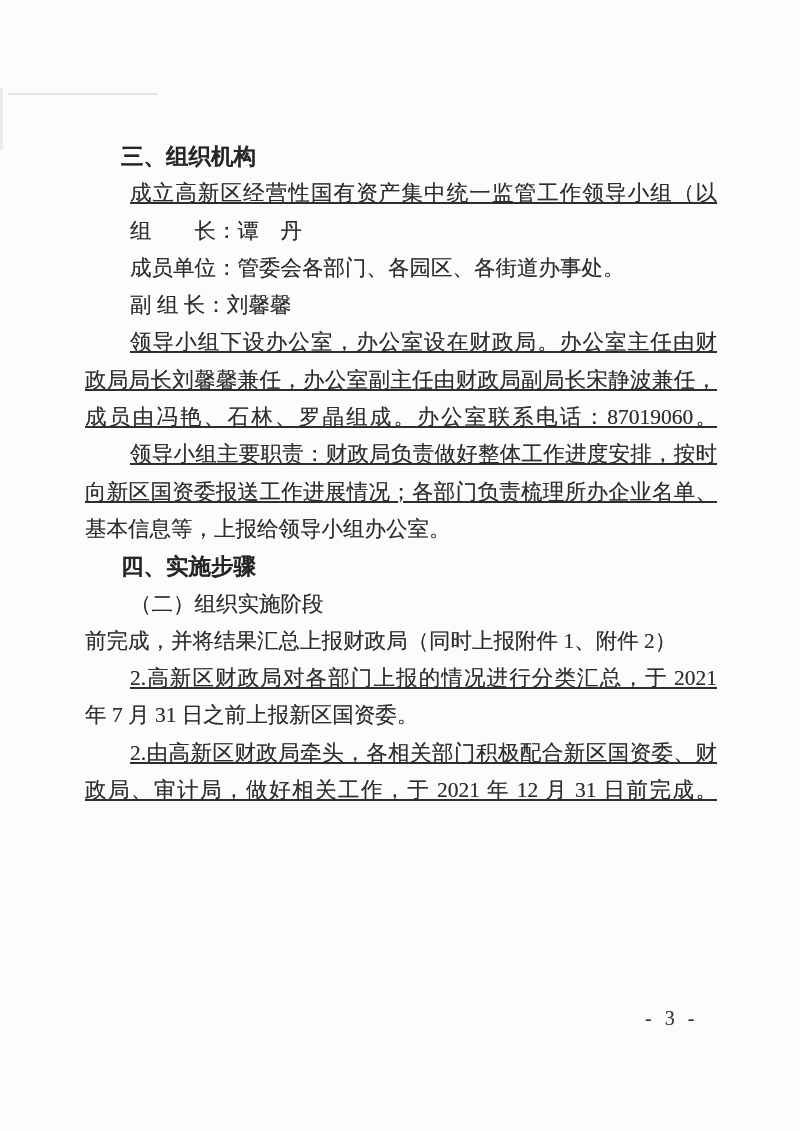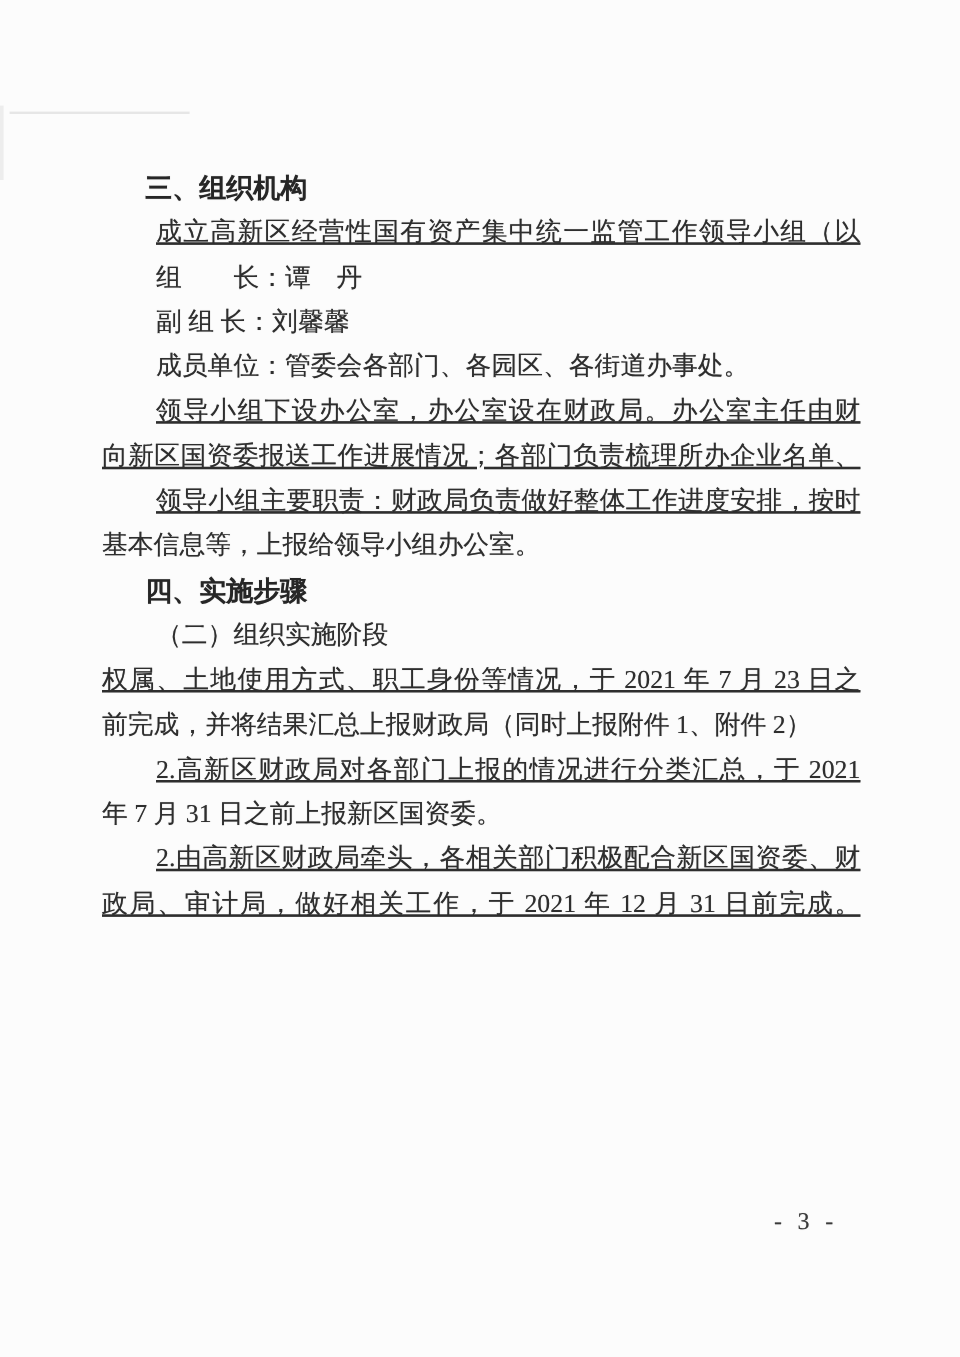--- a/index.html
+++ b/index.html
@@ -54,29 +54,30 @@
 <body>
 
 <div class="paper">
   <div class="artifact-line"></div>
   <div class="artifact-edge"></div>
 
   <main class="content">
     <p class="ln h">三、组织机构</p>
     <p class="ln in j">成立高新区经营性国有资产集中统一监管工作领导小组（以</p>
     <p class="ln in">组　　长：谭　丹</p>
+    <p class="ln in">成员单位：管委会各部门、各园区、各街道办事处。</p>
     <p class="ln in">副 组 长：刘馨馨</p>
-    <p class="ln in">成员单位：管委会各部门、各园区、各街道办事处。</p>
     <p class="ln in j">领导小组下设办公室，办公室设在财政局。办公室主任由财</p>
+    <p class="ln j">政局局长刘馨馨兼任，办公室副主任由财政局副局长宋静波兼任，</p>
+    <p class="ln j">成员由冯艳、石林、罗晶组成。办公室联系电话：87019060。</p>
+    <p class="ln in j">领导小组主要职责：财政局负责做好整体工作进度安排，按时</p>
     <p class="ln j">向新区国资委报送工作进展情况；各部门负责梳理所办企业名单、</p>
-    <p class="ln in j">领导小组主要职责：财政局负责做好整体工作进度安排，按时</p>
     <p class="ln">基本信息等，上报给领导小组办公室。</p>
     <p class="ln h">四、实施步骤</p>
     <p class="ln in">（二）组织实施阶段</p>
-    <p class="ln j">权属、土地使用方式、职工身份等情况，于 2021 年 7 月 23 日之</p>
     <p class="ln">前完成，并将结果汇总上报财政局（同时上报附件 1、附件 2）</p>
     <p class="ln in j">2.高新区财政局对各部门上报的情况进行分类汇总，于 2021</p>
     <p class="ln">年 7 月 31 日之前上报新区国资委。</p>
     <p class="ln in j">2.由高新区财政局牵头，各相关部门积极配合新区国资委、财</p>
     <p class="ln j">政局、审计局，做好相关工作，于 2021 年 12 月 31 日前完成。</p>
   </main>
 
   <div class="pagenum">- 3 -</div>
 </div>
 

